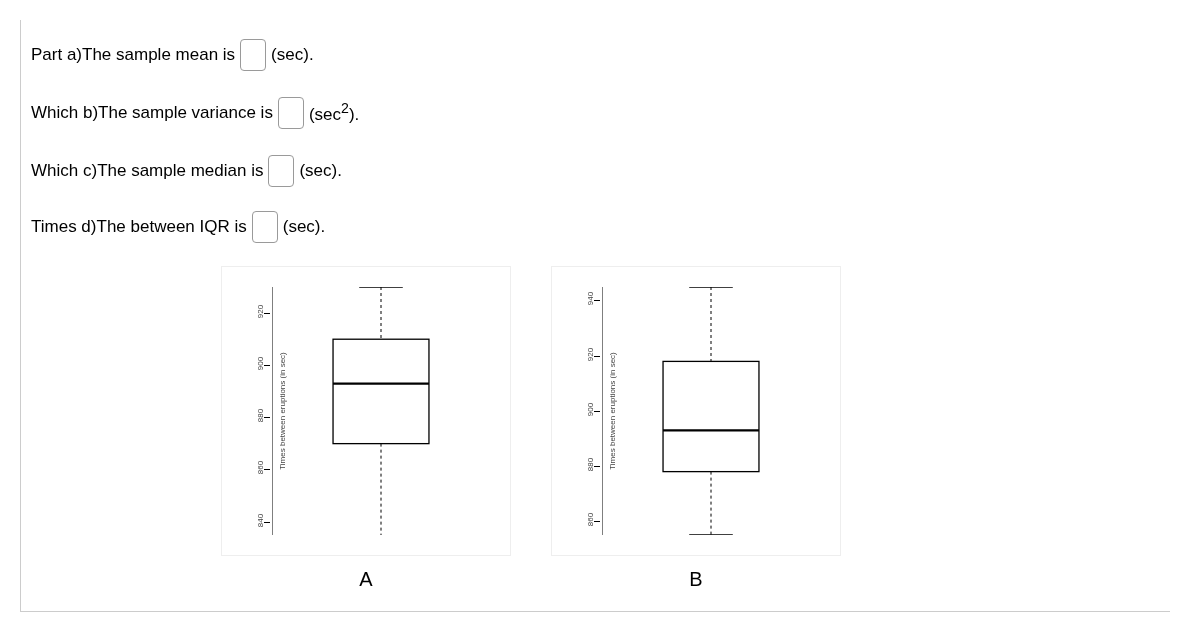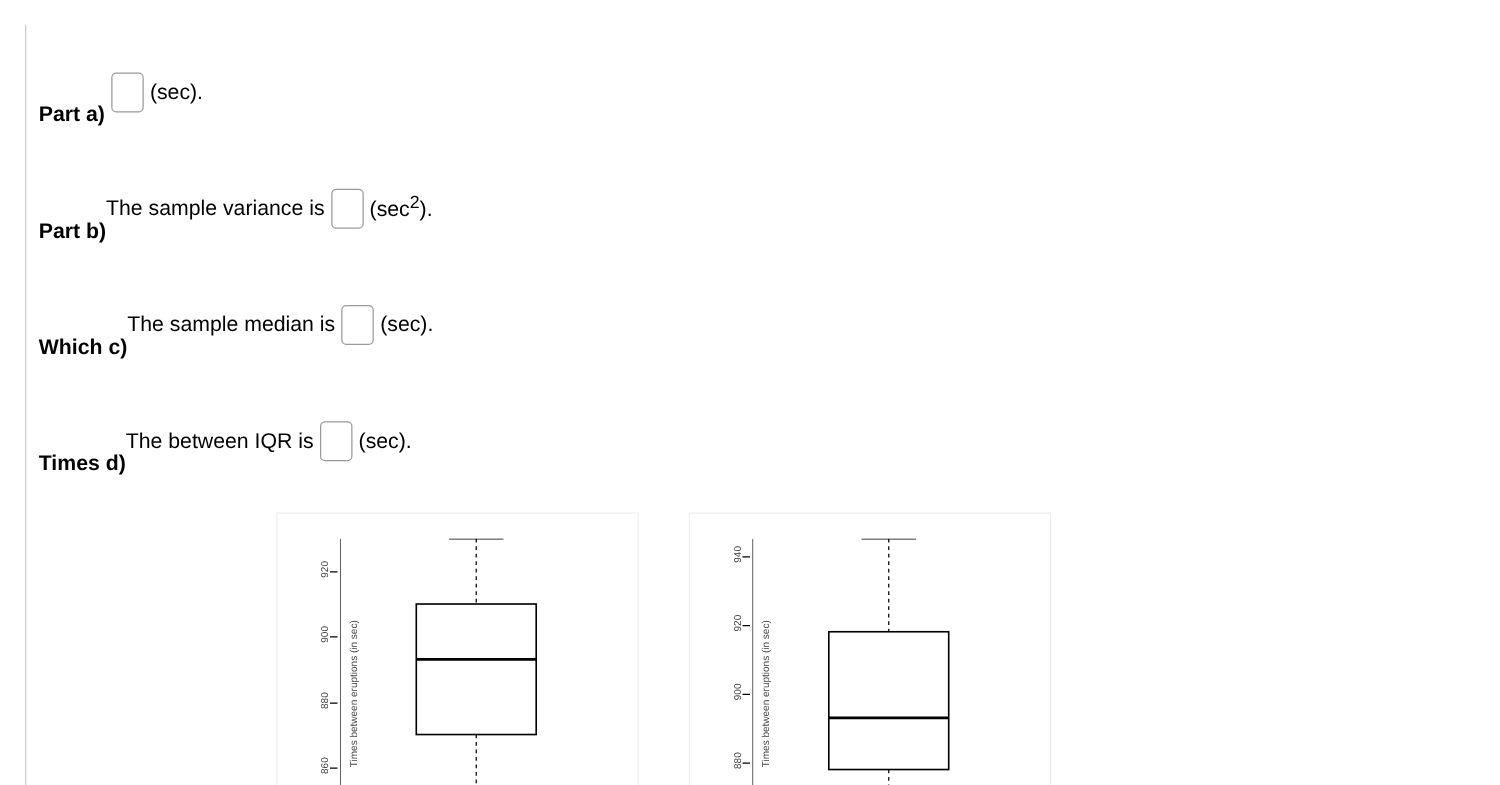--- a/index.html
+++ b/index.html
@@ -20,21 +20,21 @@
     width: 1150px;
     box-sizing: border-box;
   }
   .line {
     display: flex;
     align-items: center;
     flex-wrap: wrap;
     margin: 8px 0 22px 0;
     line-height: 2;
   }
-  .line b { font-weight: bold; margin-top: 37px; }
+  .line b { font-weight: normal; }
   .mini-input {
     width: 20px;
     height: 26px;
     border: 1px solid #9a9a9a;
     border-radius: 4px;
     margin: 0 5px;
     padding: 2px;
     font-size: 15px;
     text-align: center;
   }
@@ -110,26 +110,27 @@
   .cap { stroke: #000; stroke-width: 1.3; }
   .axis { stroke:#000; stroke-width:1; }
 </style>
 </head>
 <body>
 
 <div class="outer">
 
   <div class="line">
     <b>Part a)</b>
+    <span> The sample mean is </span>
     <input class="mini-input" style="">
     <span>(sec).</span>
   </div>
 
   <div class="line">
-    <b>Part b)</b>
+    <b>Which b)</b>
     <span> The sample variance is </span>
     <input class="mini-input" style="">
     <span><span>(sec</span><sup>2</sup><span>).</span></span>
   </div>
 
   <div class="line">
     <b>Which c)</b>
     <span> The sample median is </span>
     <input class="mini-input" style="">
     <span>(sec).</span>

